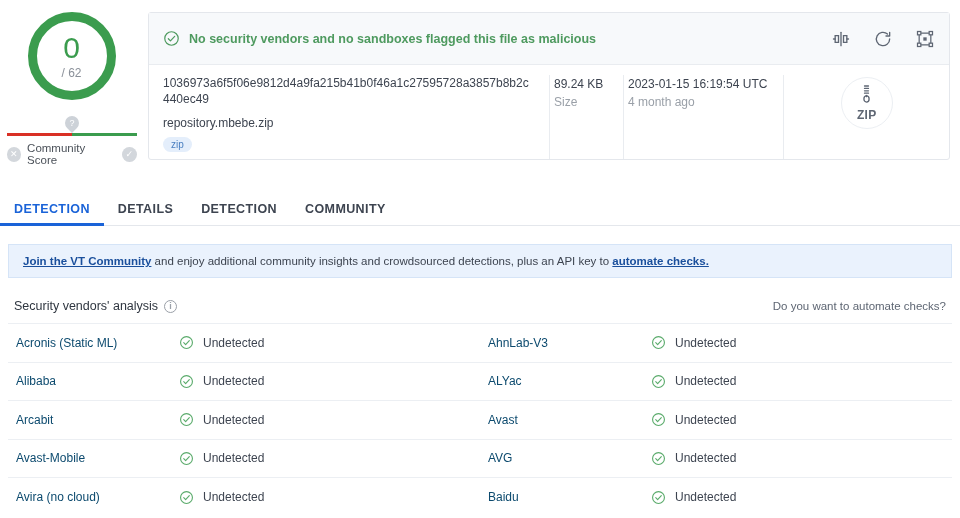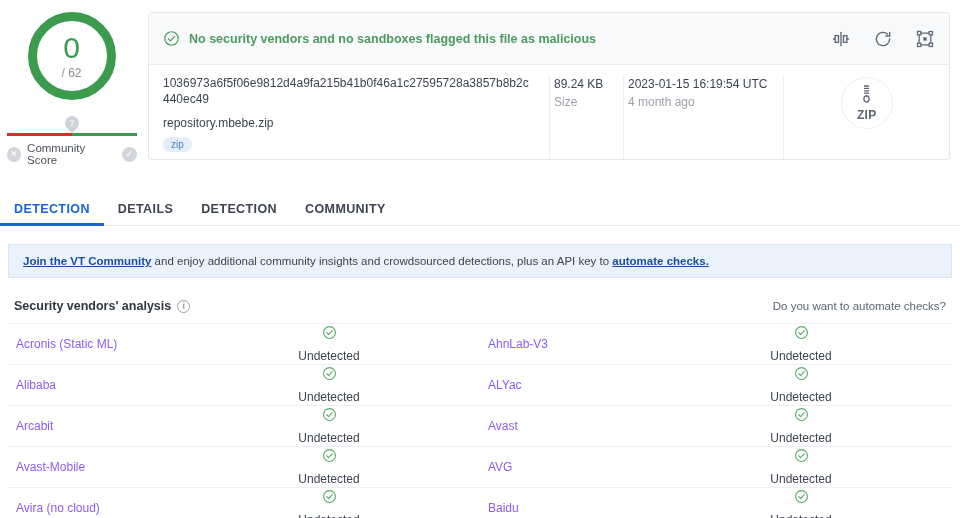--- a/index.html
+++ b/index.html
@@ -130,35 +130,35 @@
     display: flex; align-items: center; padding: 16px 14px;
     font-size: 11.5px; color: #3d4450;
   }
   .banner a { color: #1a4f9c; text-decoration: underline; font-weight: bold; }
 
   
   .sec-head {
     display: flex; align-items: center;
     padding: 0 14px; height: 34px; margin-top: 11px;
   }
-  .sec-title { font-size: 12.5px; font-weight: bold; color: #2f3640; }
+  .sec-title { font-size: 12.5px; font-weight: normal; color: #2f3640; }
   .info-ic {
     width: 13px; height: 13px; border-radius: 50%;
     border: 1px solid #9aa0a8; color: #9aa0a8;
     font-size: 9px; display: inline-flex;
     align-items: center; justify-content: center;
     margin-left: 6px; font-weight: bold;
   }
   .sec-right { margin-left: auto; font-size: 11.5px; color: #5e6673; cursor: pointer; }
 
   table.vendors { width: 944px; margin: 0 8px; border-collapse: collapse; table-layout: fixed; }
   table.vendors td { height: 38.5px; vertical-align: middle; border-top: 1px solid #eceff3; }
-  td.v-name { width: 170px; padding-left: 8px; font-size: 12px; color: #8b5cf6; }
+  td.v-name { width: 170px; padding-left: 8px; font-size: 12px; color: #0c4a6e; }
   td.v-res  { width: 302px; font-size: 12px; color: #3d4450; }
-  .res-cell { display: flex; align-items: center; gap: 9px; flex-direction: column; }
+  .res-cell { display: flex; align-items: center; gap: 9px; }
   .ok-circ { flex: none; }
 </style>
 </head>
 <body>
 
 <div class="top-wrap">
 
   <div class="score-col">
     <div class="donut">
       <div class="donut-score">0</div>

